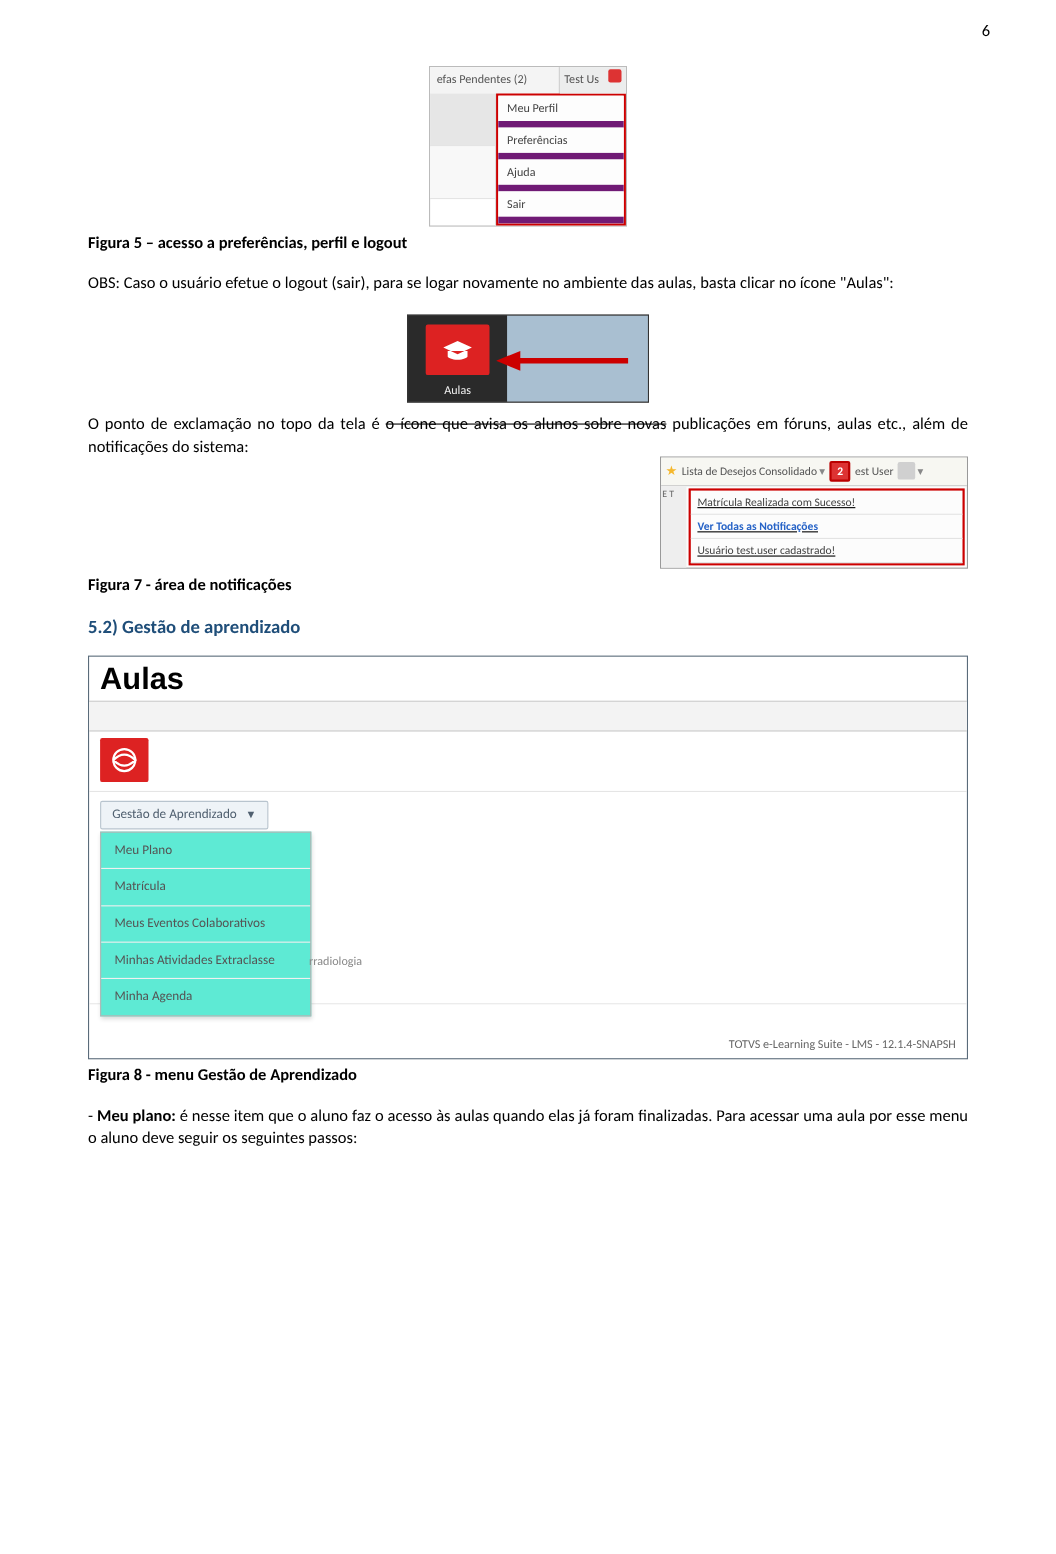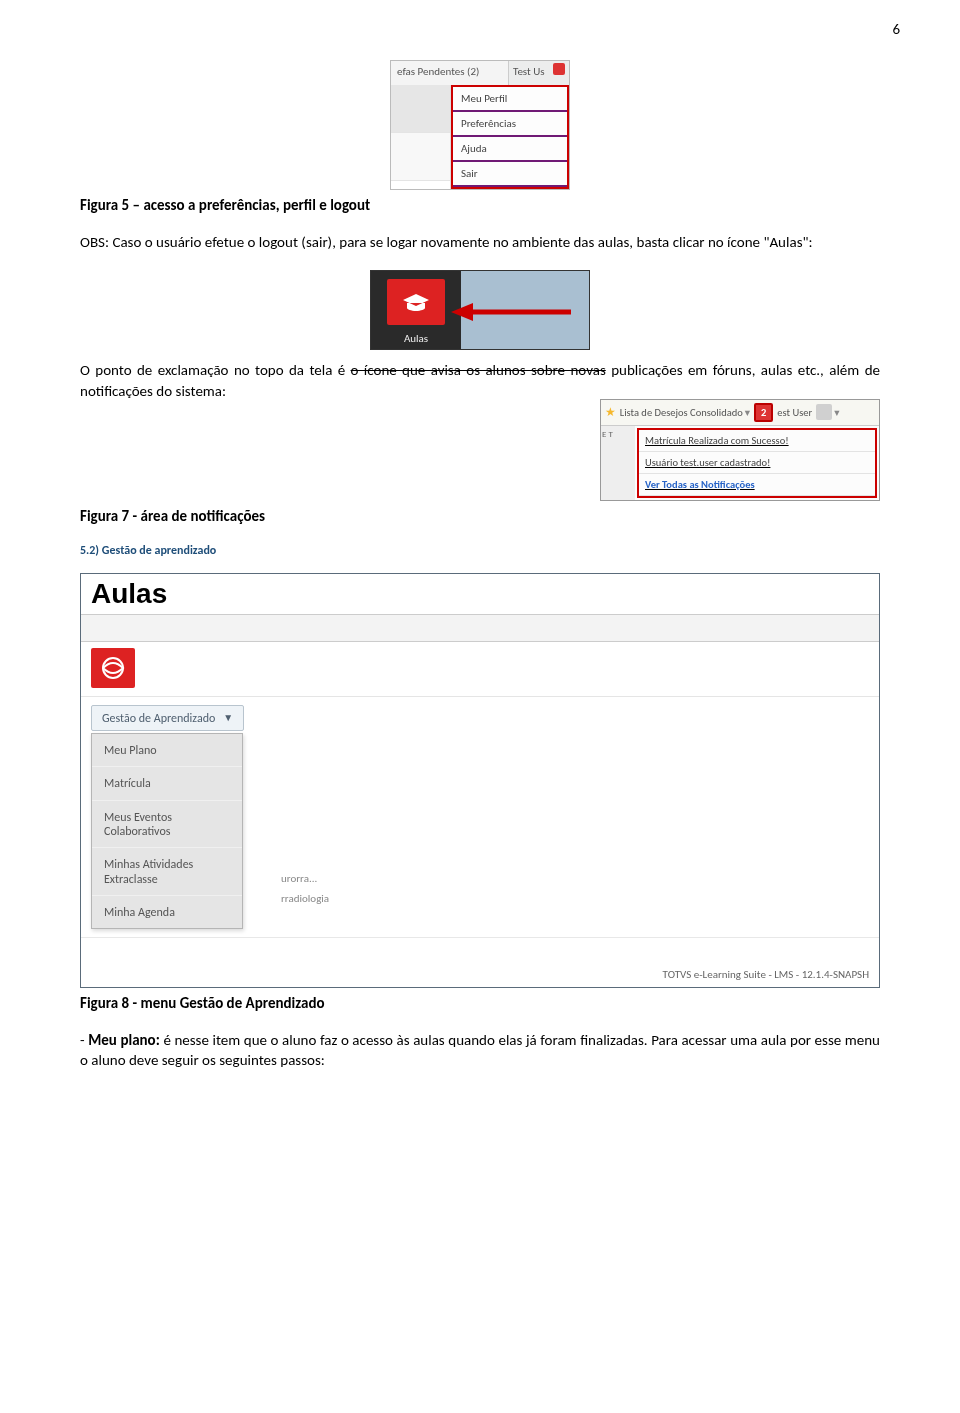--- a/index.html
+++ b/index.html
@@ -30,21 +30,21 @@
     font-size: 15px;
     line-height: 1.35;
     margin: 10px 0 18px 0;
     text-align: justify;
   }
   .italic { }
   .bold { font-weight: bold; }
   .section-heading {
     color: #1F4E79;
     font-weight: bold;
-    font-size: 12px;
+    font-size: 17px;
     margin: 10px 0 16px 0;
   }
   .strike { text-decoration: line-through; }
 
   
   .fig5 {
     width: 180px;
     margin: 0 auto;
     border: 1px solid #bbb;
     font-size: 11px;
@@ -87,21 +87,21 @@
     border: 2px solid #c00;
   }
   .fig5-row {
     height: 48px;
     border-bottom: 1px solid #e4e4e4;
     background: #f8f8f8;
   }
   .fig5-row.dark { background: #e6e6e6; }
   .fig5-mitem {
     padding: 5px 8px;
-    border-bottom: 2px solid #701a75;
+    border-bottom: 6px solid #701a75;
     color: #444;
     background: #fdfdfd;
   }
 
   
   .fig6 {
     width: 220px;
     margin: 0 auto;
     border: 1px solid #333;
     display: flex;
@@ -185,21 +185,21 @@
     margin: 2px;
     text-decoration: underline;
   }
   .fig7-item {
     padding: 4px 6px;
     border-bottom: 1px solid #e3e3e3;
     color: #444;
   }
   .fig7-item.link { color: #2864c7; font-weight: bold; }
   .fig7-side {
-    width: 34px;
+    width: 23px;
     background: #eee;
     color: #666;
     font-size: 9px;
     padding: 2px 1px;
   }
   .fig7-flex { display: flex; }
   .fig7-main { flex: 1; }
 
   
   .fig8 {
@@ -245,23 +245,23 @@
     color: #506070;
     border-radius: 2px;
   }
   .fig8-dropdown .tri {
     margin-left: 8px;
     color: #506070;
     font-size: 10px;
   }
   .fig8-menu {
     border: 1px solid #b5b5b5;
-    width: 152px;
+    width: 192px;
     margin-left: 10px;
-    background: #e5e5e5;
+    background: #5eead4;
     box-shadow: 1px 2px 4px rgba(0,0,0,0.15);
   }
   .fig8-mitem {
     padding: 9px 12px;
     color: #555;
     line-height: 1.2;
   }
   .fig8-mitem + .fig8-mitem { border-top: 1px solid #f0f0f0; }
   .fig8-behind {
     position: relative;
@@ -350,22 +350,22 @@
         <span class="fig7-badge">2</span>
         <span>est User</span>
         <span class="fig7-avatar"></span>
         <span style="color:#888;margin-left:2px">▾</span>
       </div>
       <div class="fig7-flex">
         <div class="fig7-side">E T</div>
         <div class="fig7-main">
           <div class="fig7-panel">
             <div class="fig7-item">Matrícula Realizada com Sucesso!</div>
+            <div class="fig7-item link">Ver Todas as Notificações</div>
             <div class="fig7-item">Usuário  test.user  cadastrado!</div>
-            <div class="fig7-item link">Ver Todas as Notificações</div>
           </div>
         </div>
       </div>
     </div>
   </div>
   <div class="center caption">Figura 7 - área de notificações</div>
 
   <div class="section-heading">5.2) Gestão de aprendizado</div>
 
   <div class="fig8">
@@ -386,21 +386,20 @@
       </div>
       <div style="position:relative">
         <div class="fig8-menu">
           <div class="fig8-mitem">Meu Plano</div>
           <div class="fig8-mitem">Matrícula</div>
           <div class="fig8-mitem">Meus Eventos Colaborativos</div>
           <div class="fig8-mitem">Minhas Atividades Extraclasse</div>
           <div class="fig8-mitem">Minha Agenda</div>
         </div>
         <div class="fig8-behind">
-          <div>urorra...</div>
           <div>rradiologia</div>
         </div>
       </div>
     </div>
     <div class="fig8-footer">TOTVS e-Learning Suite - LMS - 12.1.4-SNAPSH</div>
   </div>
   <div class="caption">Figura 8 - menu Gestão de Aprendizado</div>
 
 
   <p class="body-text">

